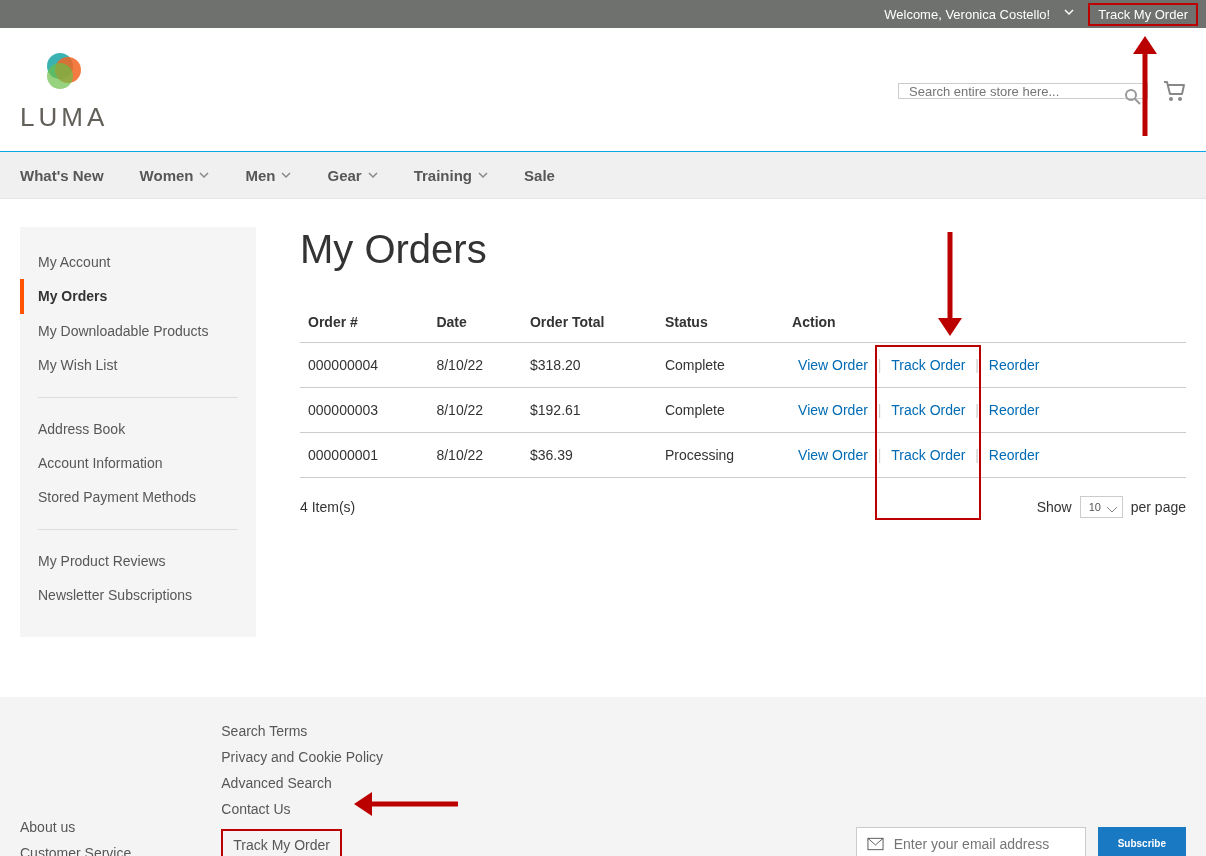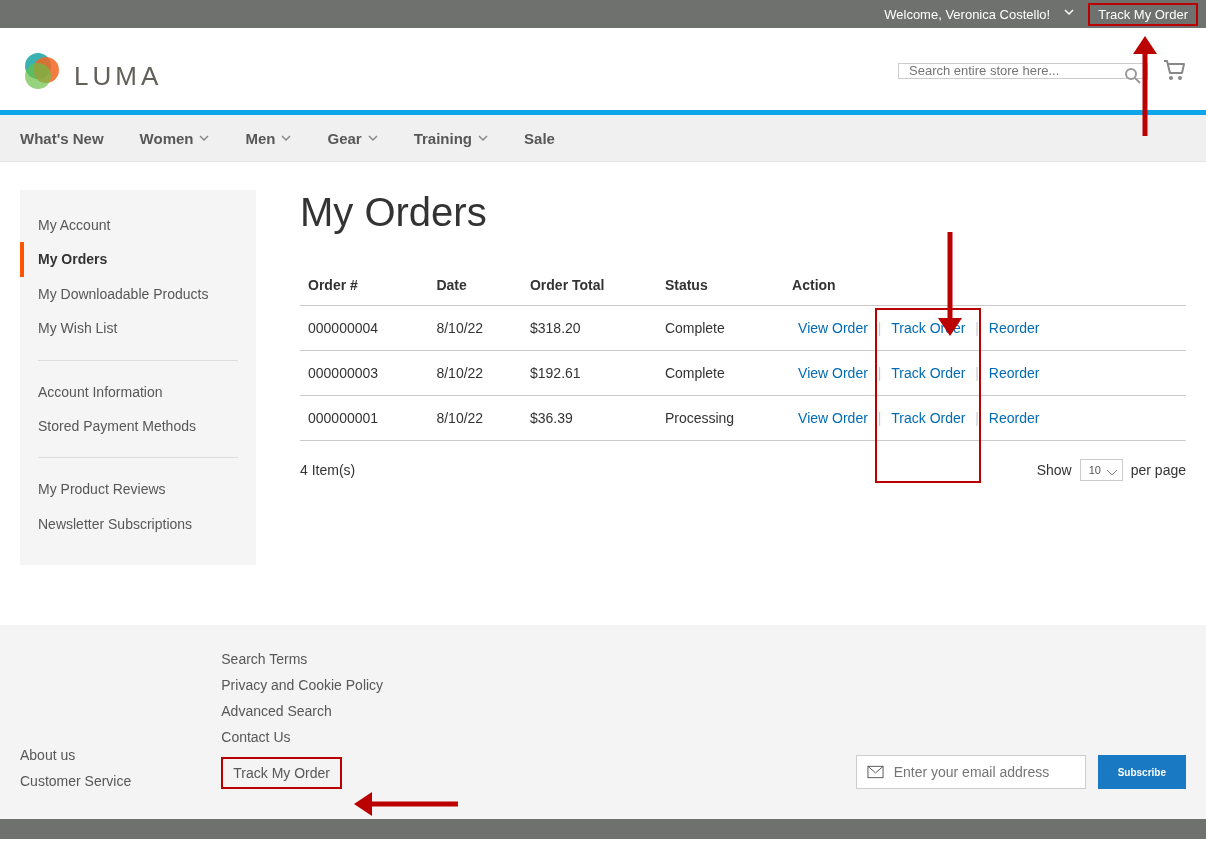--- a/index.html
+++ b/index.html
@@ -7,30 +7,30 @@
   a { text-decoration: none; color: #006bb4; cursor: pointer; }
 
   
   .panel-header { background: #6e716e; color: #fff; height: 28px; display: flex; justify-content: flex-end; align-items: center; padding: 0 8px; }
   .panel-header span { font-size: 13px; padding: 0 8px; display: inline-flex; align-items: flex-start; }
   .welcome-msg { }
   .track-top { border: 2px solid #bb0000; padding: 2px 8px !important; margin-left: 6px; }
 
   
   .header-content { display: flex; align-items: center; justify-content: space-between; padding: 20px 20px 18px 20px; }
-  .logo { display: flex; align-items: flex-end; gap: 10px; }
+  .logo { display: flex; align-items: center; gap: 10px; flex-direction: column; }
   .logo-text { font-size: 26px; letter-spacing: 4px; color: #63605a; font-weight: 400; }
   .header-right { display: flex; align-items: center; gap: 14px; }
   .search-wrap { position: relative; }
   .search-input { width: 250px; height: 16px; border: 1px solid #ccc; padding: 0 30px 0 10px; font-size: 13px; color: #999; }
   .search-icon { position: absolute; right: 6px; top: 6px; color: #999; }
   .cart-icon { color: #888; }
 
   
-  .nav-bar { background: #f0f0f0; border-top: 5px solid #0ea5e9; border-bottom: 1px solid #e5e5e5; padding: 0 20px; }
+  .nav-bar { background: #f0f0f0; border-top: 1px solid #0ea5e9; border-bottom: 1px solid #e5e5e5; padding: 0 20px; }
   .nav-list { display: flex; list-style: none; gap: 36px; }
   .nav-item { display: inline-flex; align-items: center; gap: 6px; height: 46px; font-size: 15px; color: #575757; font-weight: 600; cursor: pointer; }
   .nav-item svg { width: 10px; height: 10px; }
 
   
   .columns { display: flex; max-width: 1206px; margin: 0 auto; padding: 28px 20px 60px 20px; gap: 44px; }
   .sidebar { width: 236px; background:#f5f5f5; border:0; padding: 18px 0 24px 0; }
   .side-list { list-style: none; }
   .side-item { display:block; padding: 6px 18px 6px 18px; font-size: 14px; color:#575757; line-height:1.6; cursor:pointer; }
   .side-item.current { border-left: 4px solid #ff5501; padding-left:14px; font-weight:600; color:#333; }
@@ -144,20 +144,21 @@
 </div>
 
 <div class="columns">
   <aside class="sidebar">
     <ul class="side-list" id="side-list">
         <li class="side-item">My Account</li>
         <li class="side-item current">My Orders</li>
         <li class="side-item">My Downloadable Products</li>
         <li class="side-item">My Wish List</li>
         <li class="side-sep"></li>
+        <li class="side-item">Address Book</li>
         <li class="side-item">Account Information</li>
         <li class="side-item">Stored Payment Methods</li>
         <li class="side-sep"></li>
         <li class="side-item">My Product Reviews</li>
         <li class="side-item">Newsletter Subscriptions</li>
       </ul>
   </aside>
 
   <main class="main" style="position:relative">
     <h1 class="page-title">My Orders</h1>

